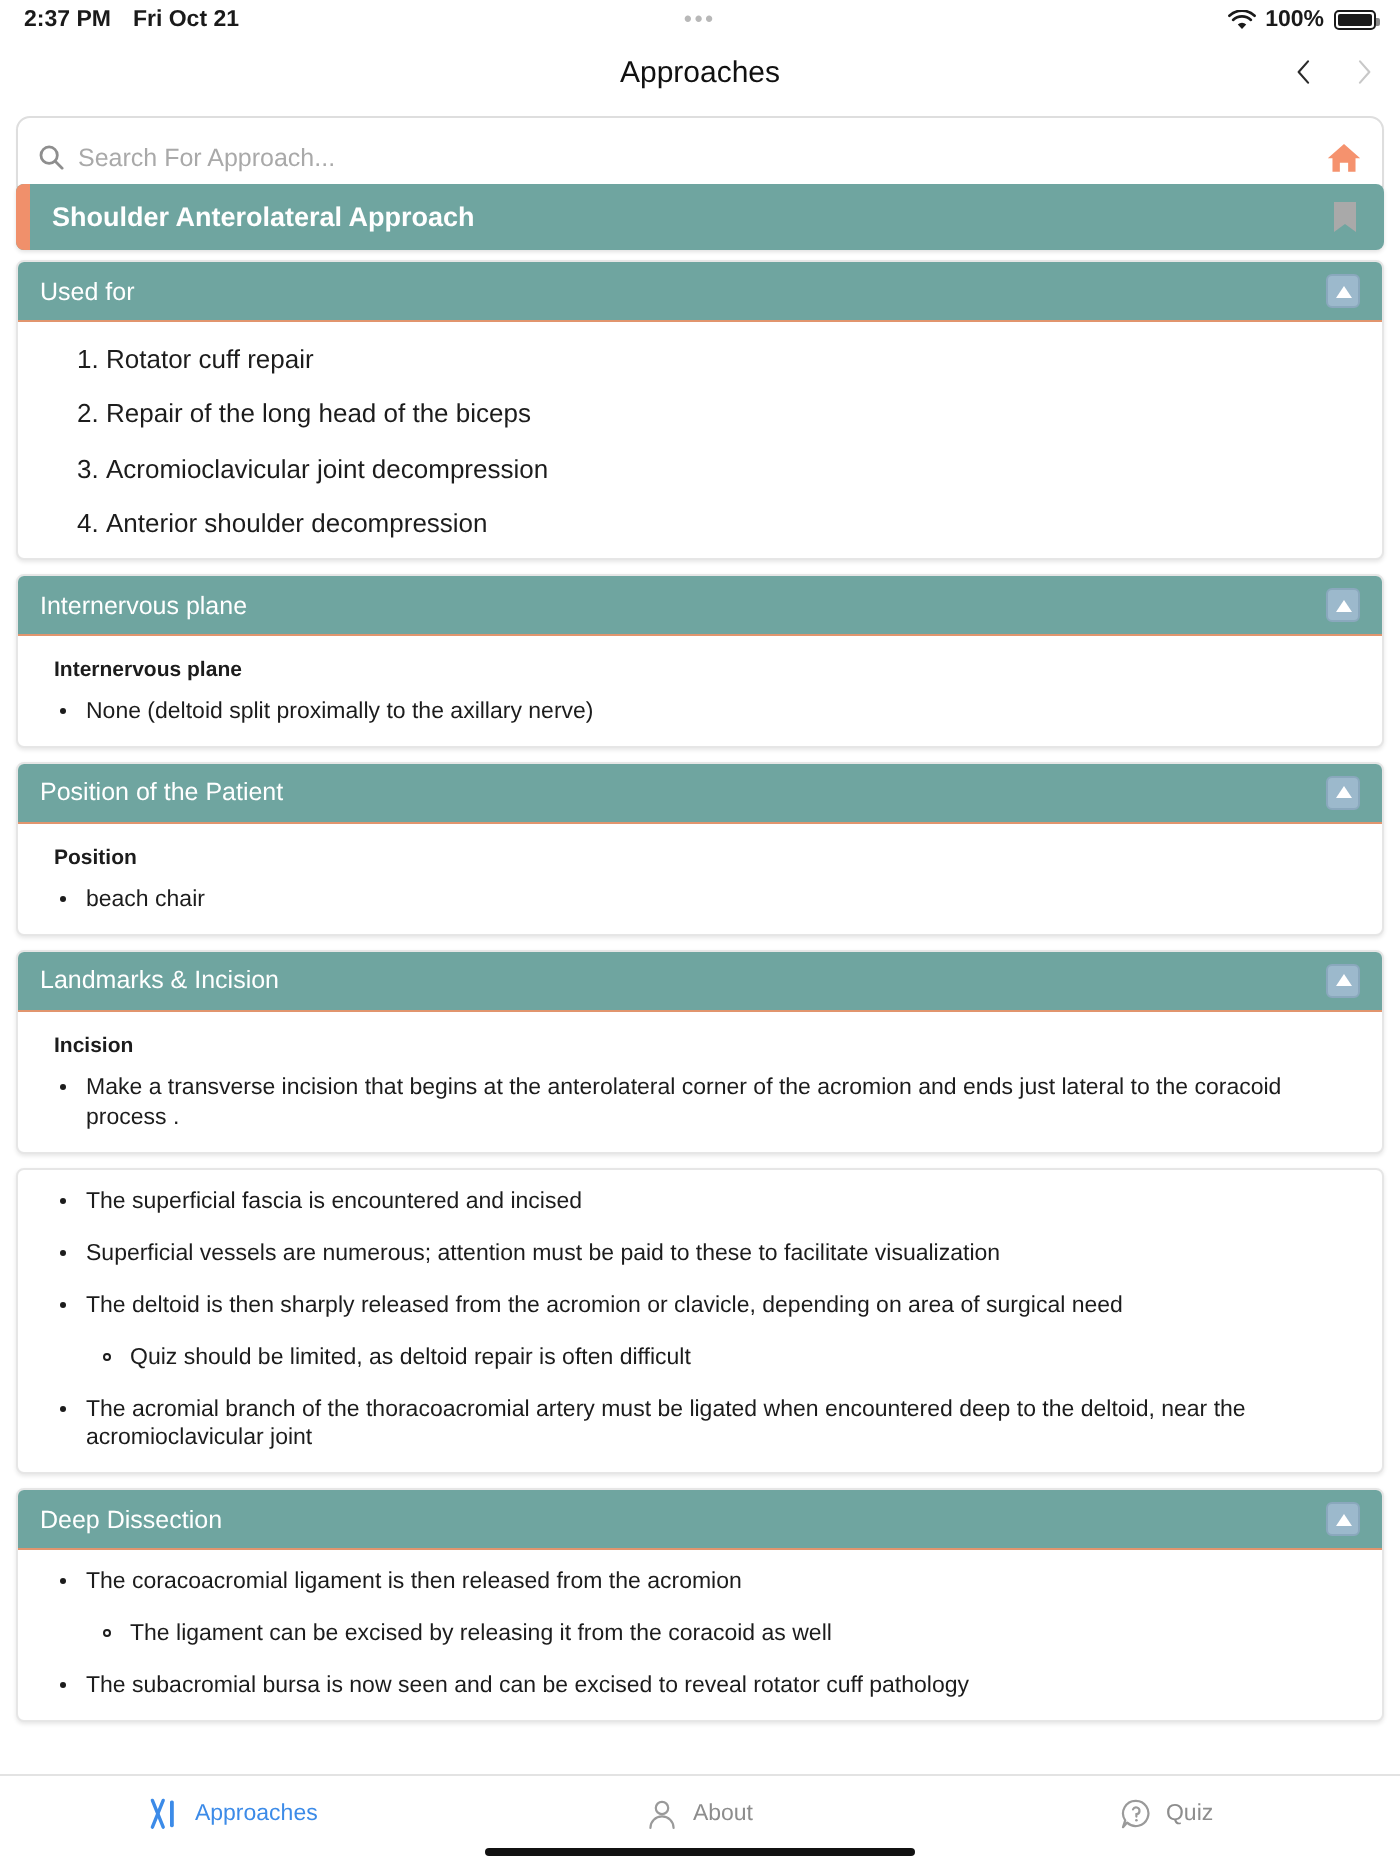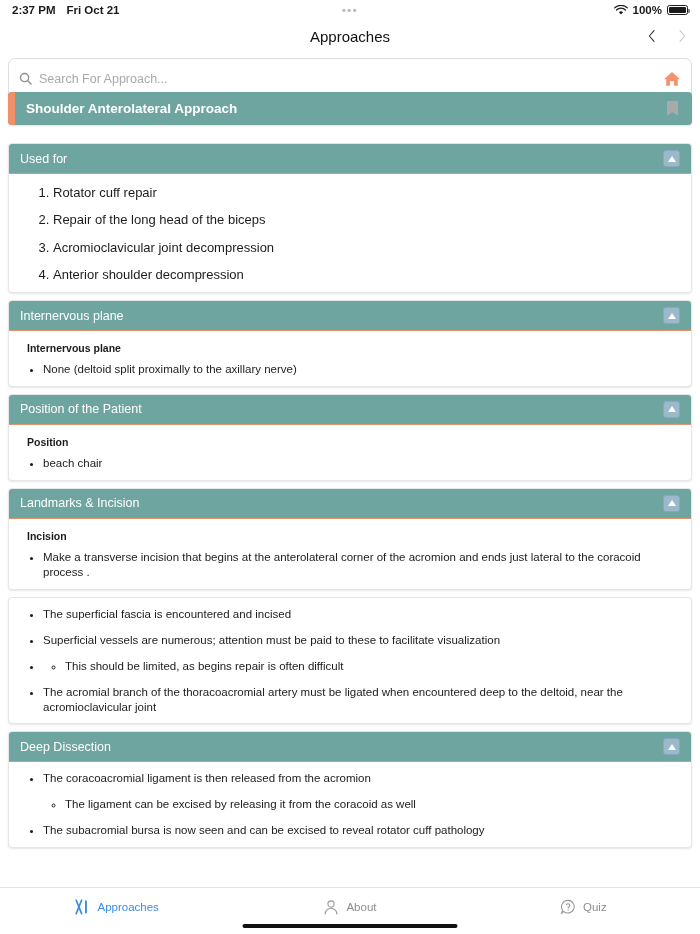--- a/index.html
+++ b/index.html
@@ -65,21 +65,21 @@
   
   .content{
     position:absolute; top:92px; left:0; right:0; bottom:47px;
     overflow:hidden; padding:0 8px;
   }
 
   
   .title-card{
     position:relative; background:#6FA5A0; border-radius:4px;
     height:33px; display:flex; align-items:center;
-    overflow:hidden; margin-bottom:18px;
+    overflow:hidden; margin-bottom:5px;
     box-shadow:0 1px 2px rgba(0,0,0,.12);
   }
   .title-card .accent{
     position:absolute; left:0; top:0; bottom:0; width:7px; background:#F0906B;
   }
   .title-card .tc-text{
     margin-left:18px; color:#fff; font-size:13.5px; font-weight:700;
   }
   .bookmark-icon{ margin-left:auto; margin-right:13px; width:13px; height:17px; }
 
@@ -260,22 +260,23 @@
       </ul>
     </div>
   </div>
 
   <div class="section">
     <div class="sec-body">
       <ul class="bul">
         <li>The superficial fascia is encountered and incised</li>
         <li>Superficial vessels are numerous; attention must be paid to these to facilitate visualization</li>
         <li>
+          <span>The deltoid is then sharply released from the acromion or clavicle, depending on area of surgical need</span>
           <ul>
-            <li>This should be limited, as begins repair is often difficult</li>
+            <li>Quiz should be limited, as deltoid repair is often difficult</li>
           </ul>
         </li>
         <li>The acromial branch of the thoracoacromial artery must be ligated when encountered deep to the deltoid, near the acromioclavicular joint</li>
       </ul>
     </div>
   </div>
 
   <div class="section">
     <div class="sec-head">
       <span class="sec-title">Deep Dissection</span>

